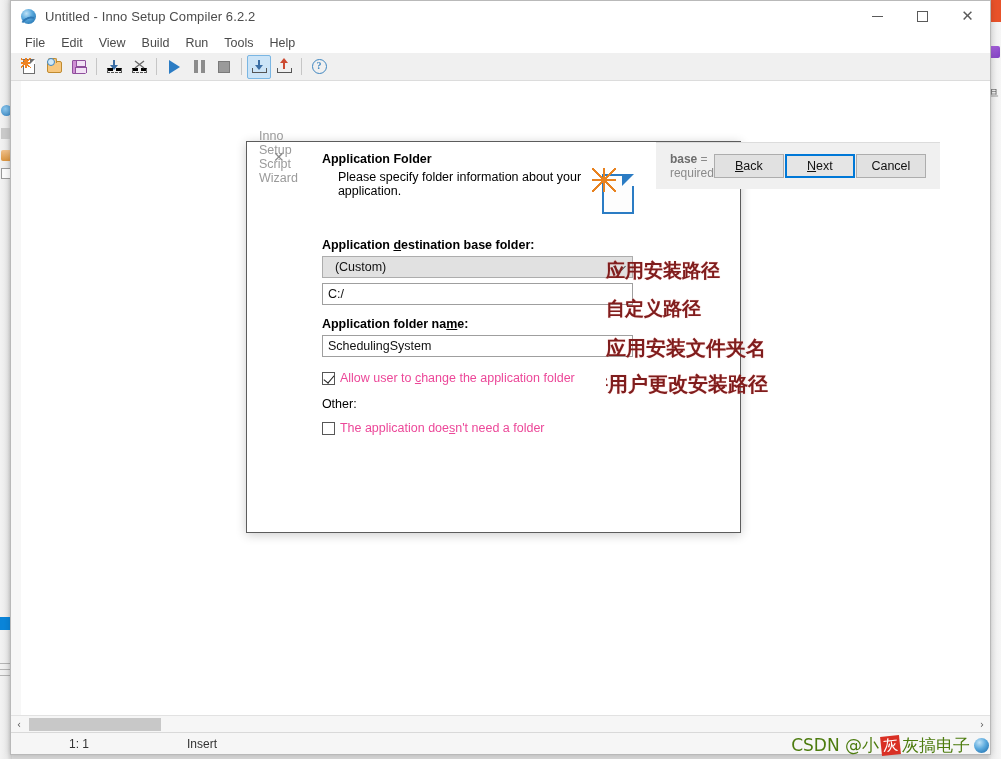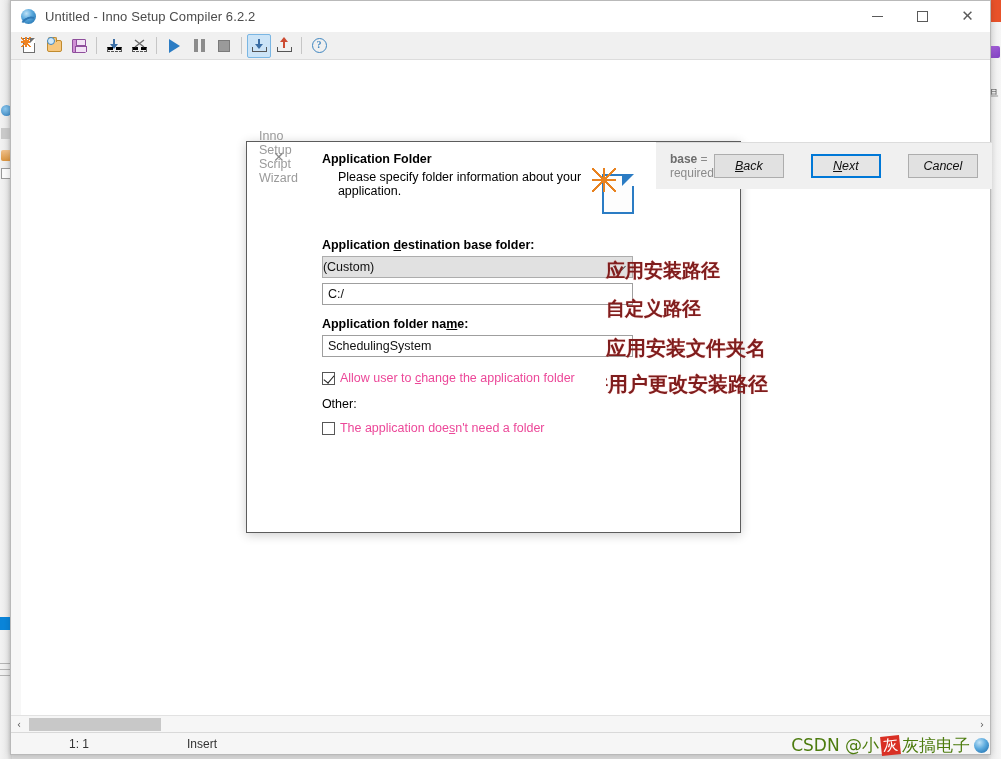--- a/index.html
+++ b/index.html
@@ -230,21 +230,21 @@
       linear-gradient(90deg, transparent 44%, #e8821f 44%, #e8821f 56%, transparent 56%),
       linear-gradient(45deg, transparent 46%, #e8821f 46%, #e8821f 54%, transparent 54%),
       linear-gradient(-45deg, transparent 46%, #e8821f 46%, #e8821f 54%, transparent 54%);
   }
 
   .form { margin-top: 40px; width: 312px; }
   .lbl-bold { font-size: 12.5px; font-weight: bold; color:#000; margin-bottom: 4px; }
   .lbl-bold u { text-decoration: underline; }
   .combo {
     width: 311px; height: 22px; background:#e1e1e1; border:1px solid #adadad;
-    display:flex; align-items:center; padding: 0 0;
+    display:flex; align-items:center; padding: 0 12px;
     font-size: 12.5px; color:#111; position:relative;
   }
   .combo .chev {
     position:absolute; right: 8px; top: 5px; width:9px; height:9px;
     border-right:1.6px solid #4a4a4a; border-bottom:1.6px solid #4a4a4a;
     transform: rotate(45deg);
   }
   .tbox {
     width: 311px; height: 22px; background:#ffffff; border:1px solid #9f9f9f;
     display:flex; align-items:center; padding: 0 5px;
@@ -264,21 +264,21 @@
     transform: rotate(40deg);
   }
   .other-lbl { font-size:12.5px; color:#000; margin-top: 12px; }
 
   .wz-footer {
     height: 47px; flex: 0 0 47px; background:#f0f0f0; border-top:1px solid #dcdcdc;
     display:flex; align-items:center; padding: 0 14px;
   }
   .req { font-size: 12px; color:#8a8a8a; }
   .req b { color:#6d6d6d; }
-  .btns { margin-left: auto; display:flex; gap: 27px; font-style: italic; }
+  .btns { margin-left: auto; display:flex; gap: 1px; }
   .btn {
     width: 70px; height: 24px; background:#e1e1e1; border:1px solid #adadad;
     font-size:12.5px; color:#111; display:flex; align-items:center; justify-content:center;
   }
   .btn.default { border:2px solid #0078d7; background:#e5e5e5; }
   .btn u { text-decoration: underline; }
 
   
   .anno {
     position: absolute; z-index: 30;
@@ -344,20 +344,29 @@
           </div>
         <div class="winbtn">
             <span class="max"></span>
           </div>
         <div class="winbtn">
             <span class="cls">✕</span>
           </div>
       </div>
     </div>
 
+    <div class="menubar">
+      <div class="mi">File</div>
+      <div class="mi">Edit</div>
+      <div class="mi">View</div>
+      <div class="mi">Build</div>
+      <div class="mi">Run</div>
+      <div class="mi">Tools</div>
+      <div class="mi">Help</div>
+    </div>
 
     <div class="toolbar">
       <div class="tbtn">
         <span class="doc">
             <span class="star"></span>
           </span>
       </div>
       <div class="tbtn">
         <span class="folder">
             <span class="gl"></span>

